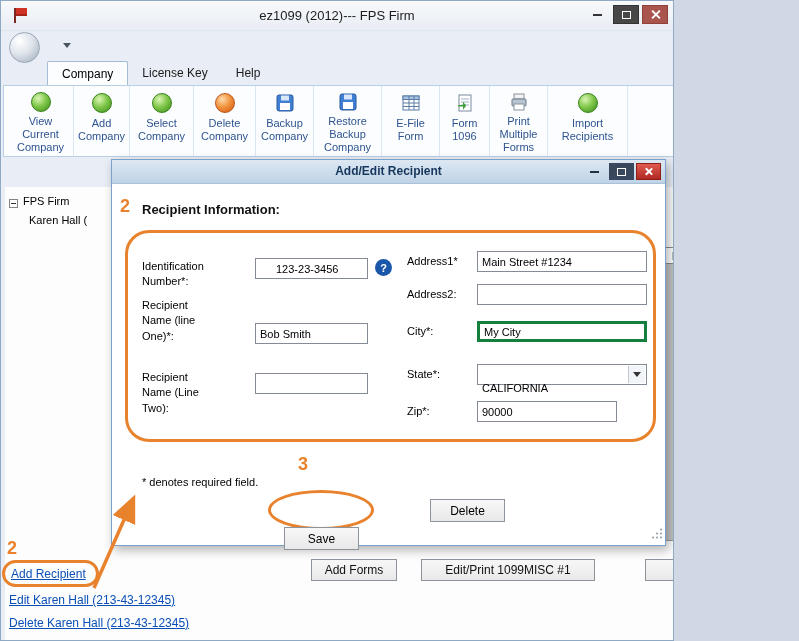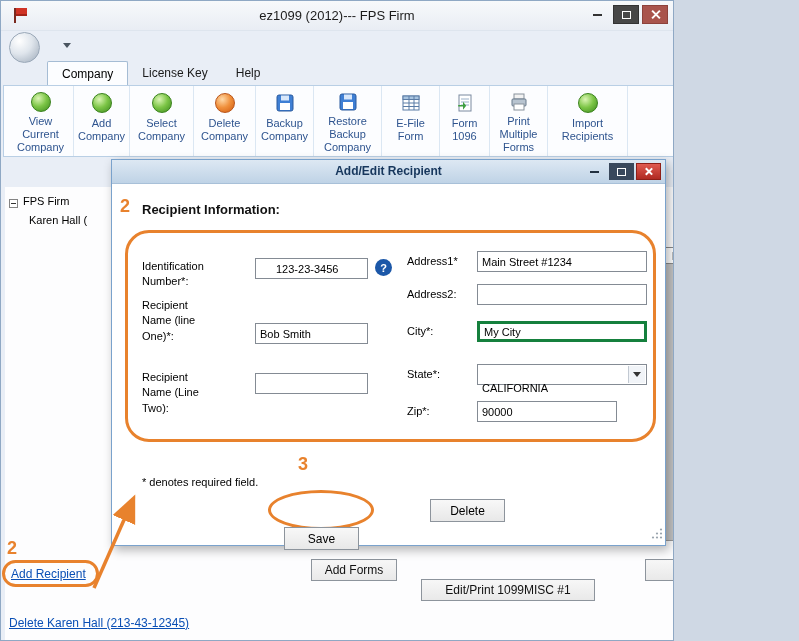--- a/index.html
+++ b/index.html
@@ -235,24 +235,25 @@
   <div class="tree-child">Karen Hall (</div>
 
   <div class="grid-header">
     <div class="hcell">le Date</div>
   </div>
   <div class="grid-body">
     <div class="colline"></div>
   </div>
 
   <button class="wbtn" style="left:310px; top:558px; width:86px;">Add Forms</button>
-  <button class="wbtn" style="left:420px; top:558px; width:174px;margin-top:20px;">Edit/Print 1099MISC #1</button>
+  <button class="wbtn" style="left:420px; top:558px; width:174px;">Edit/Print 1099MISC #1</button>
   <button class="wbtn" style="left:644px; top:558px; width:147px;text-align:right;">Delete 1099MISC #1</button>
 
   <div class="link" style="left:10px; top:566px;">Add Recipient</div>
+  <div class="link" style="left:8px; top:592px;">Edit Karen Hall (213-43-12345)</div>
   <div class="link" style="left:8px; top:615px;">Delete Karen Hall (213-43-12345)</div>
 
   <div class="dialog">
     <div class="dlg-titlebar">
       <div class="dlg-title">Add/Edit Recipient</div>
       <div class="dlg-controls">
         <div class="dlg-btn min">
             <span class="glyph-line"></span>
           </div>
         <div class="dlg-btn max">

